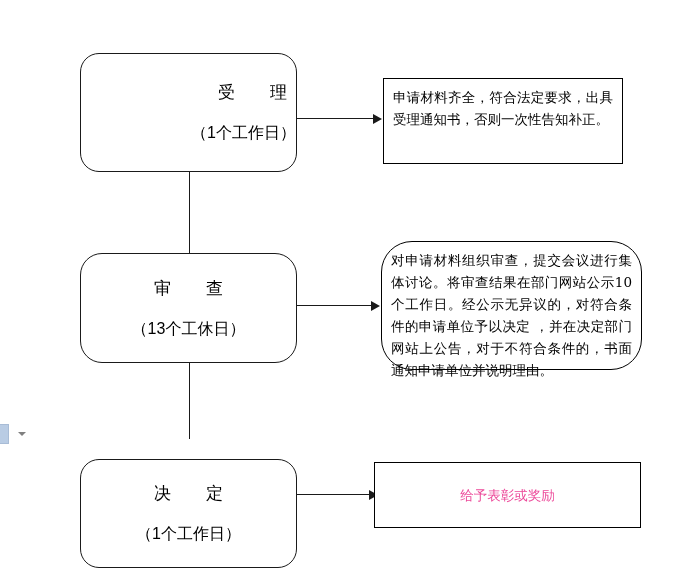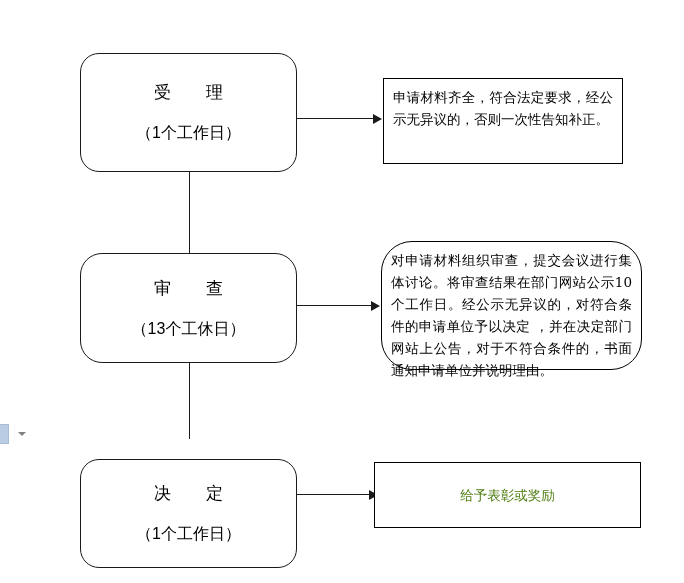--- a/index.html
+++ b/index.html
@@ -70,21 +70,21 @@
   }
   .note-center {
     font-family: "DejaVu Sans", "Liberation Sans", sans-serif;
     font-size: 13.5px;
     text-align: center;
     line-height: 1.2;
     width: 100%;
     position: absolute;
     top: 50%;
     transform: translateY(-50%);
-    color: #4d7c0f;
+    color: #ec4899;
   }
 
   
   .v-line {
     position: absolute;
     width: 0;
     border-left: 1.4px solid #1a1a1a;
   }
   .arrow-row {
     position: absolute;
@@ -113,30 +113,30 @@
     border-left: 4.5px solid transparent;
     border-right: 4.5px solid transparent;
     border-top: 4.5px solid #808080;
   }
 </style>
 </head>
 <body>
 
 <div id="canvas">
 
-  <div class="proc-box" style="left:80px; top:53px; width:217px; height:119px;">
+  <div class="proc-box" style="left:80px; top:53px; width:217px; height:119px;align-items:flex-end;">
     <div class="proc-title">受　理</div>
     <div class="proc-sub">（1个工作日）</div>
   </div>
 
   <div class="arrow-row" style="left:297px; top:118px; width:78px;"></div>
   <div class="arrow-head" style="left:373px; top:113.5px;"></div>
 
   <div class="note-box" style="left:383px; top:78px; width:240px; height:86px;">
-    <div class="note-text">申请材料齐全，符合法定要求，经公示无异议的，否则一次性告知补正。</div>
+    <div class="note-text">申请材料齐全，符合法定要求，出具受理通知书，否则一次性告知补正。</div>
   </div>
 
   <div class="v-line" style="left:189px; top:172px; height:81px;"></div>
 
   <div class="proc-box" style="left:80px; top:253px; width:217px; height:110px;border-radius:22px;">
     <div class="proc-title">审　查</div>
     <div class="proc-sub">（13个工休日）</div>
   </div>
 
   <div class="arrow-row" style="left:297px; top:305px; width:76px;"></div>

